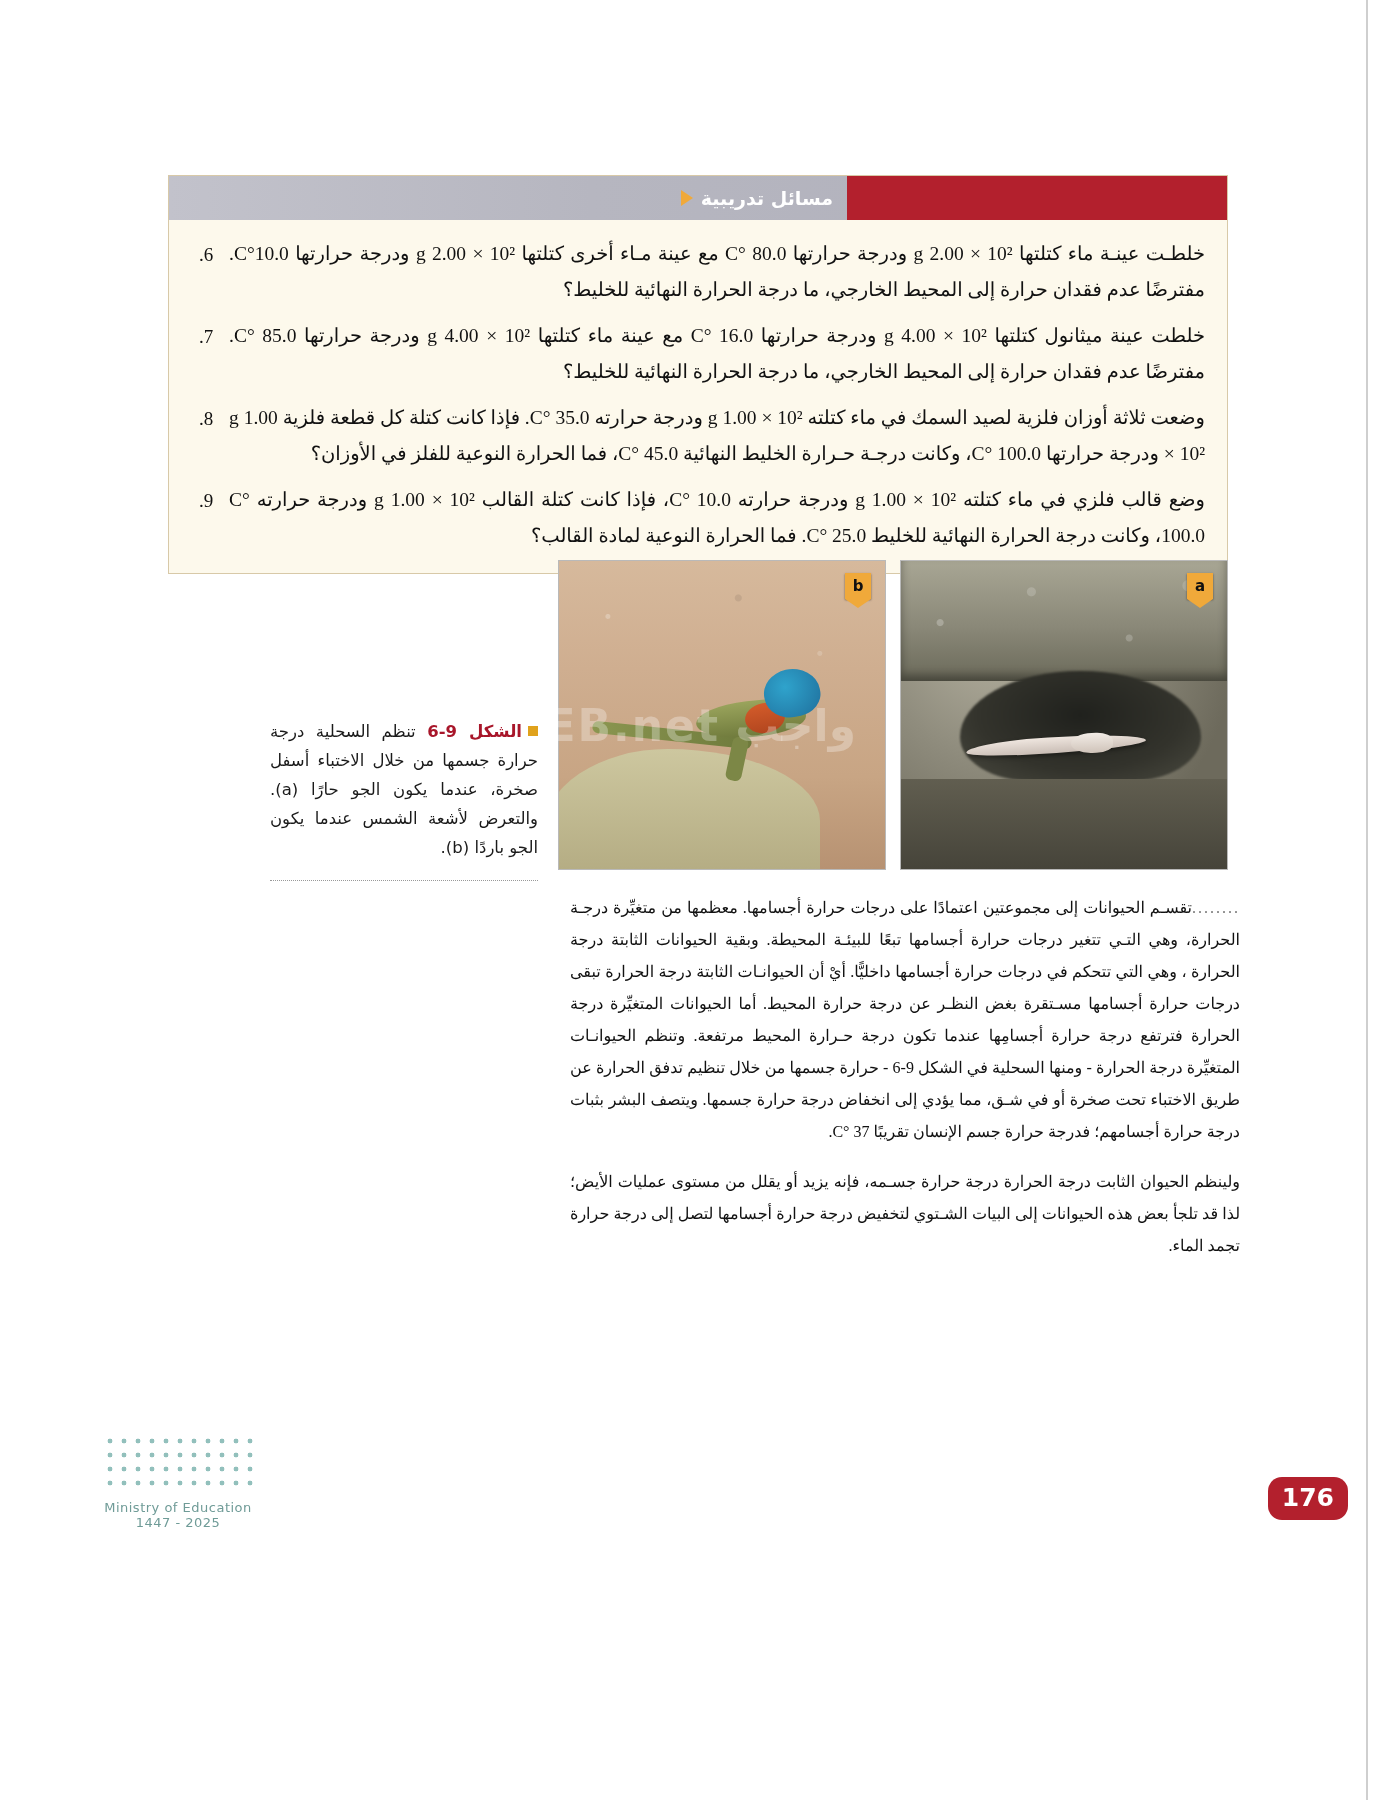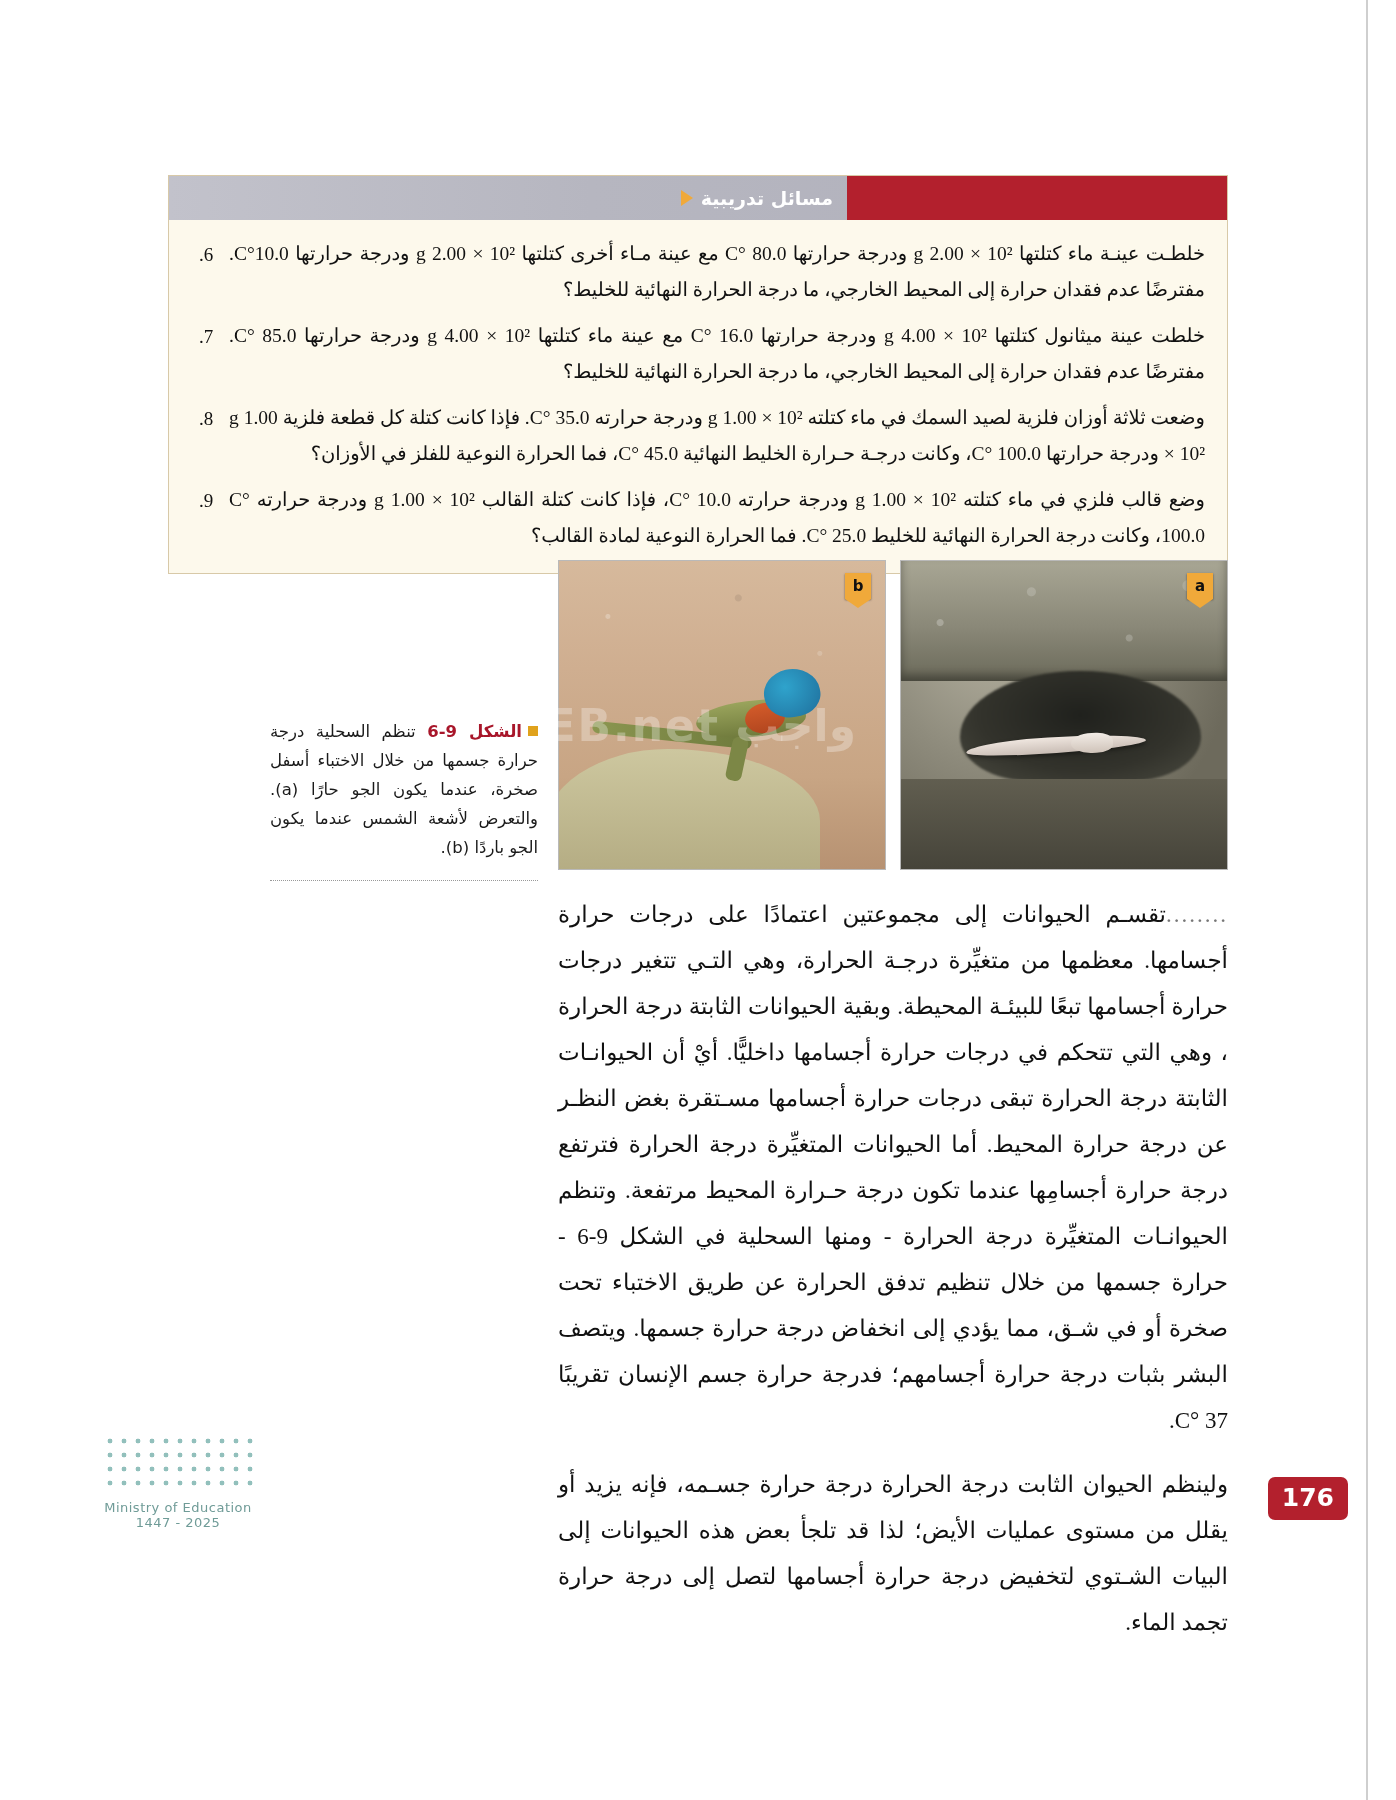--- a/index.html
+++ b/index.html
@@ -392,23 +392,23 @@
     font-size: 17px;
     color: #ffffff;
     text-shadow: 0 1px 2px rgba(0,0,0,.6);
     letter-spacing: .5px;
   }
 
   
   .body-col {
     position: absolute;
     top: 892px;
-    right: 168px;
+    right: 156px;
     width: 670px;
-    font-size: 23px;
+    font-size: 16px;
     line-height: 2.0;
     color: #111;
     text-align: justify;
     text-align-last: right;
   }
   .body-col p { margin: 0 0 18px 0; }
   .body-col p:last-child { margin-bottom: 0; }
   .dots-lead {
     display: inline-block;
     color: #777;
@@ -456,21 +456,21 @@
   .page-num {
     position: absolute;
     right: 48px;
     bottom: 280px;
     background: #b3202d;
     color: #fff;
     font-family: "DejaVu Sans", sans-serif;
     font-weight: bold;
     font-size: 25px;
     padding: 6px 14px 8px 14px;
-    border-radius: 7px;
+    border-radius: 14px;
     margin-top: 20px;
   }
 
   .wm-center {
     position: absolute;
     top: 700px;
     right: 540px;
     font-family: "DejaVu Sans", sans-serif;
     font-size: 44px;
     font-weight: bold;

